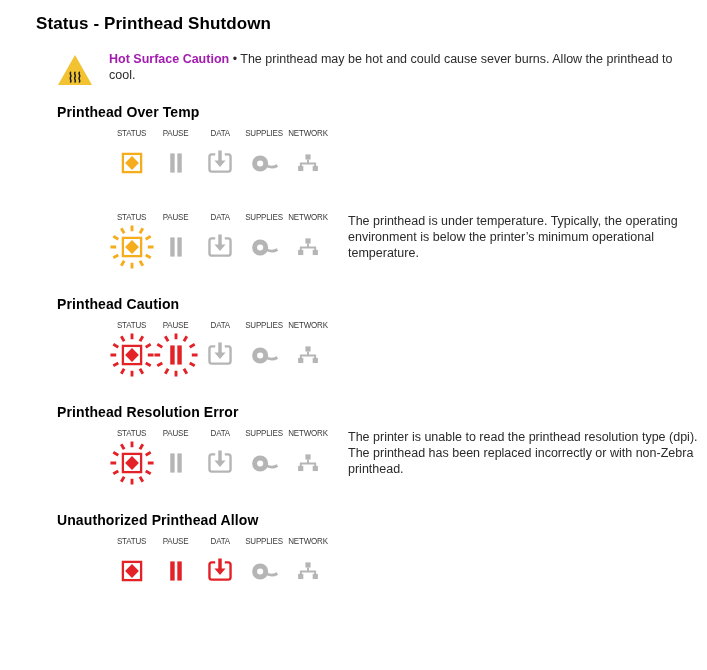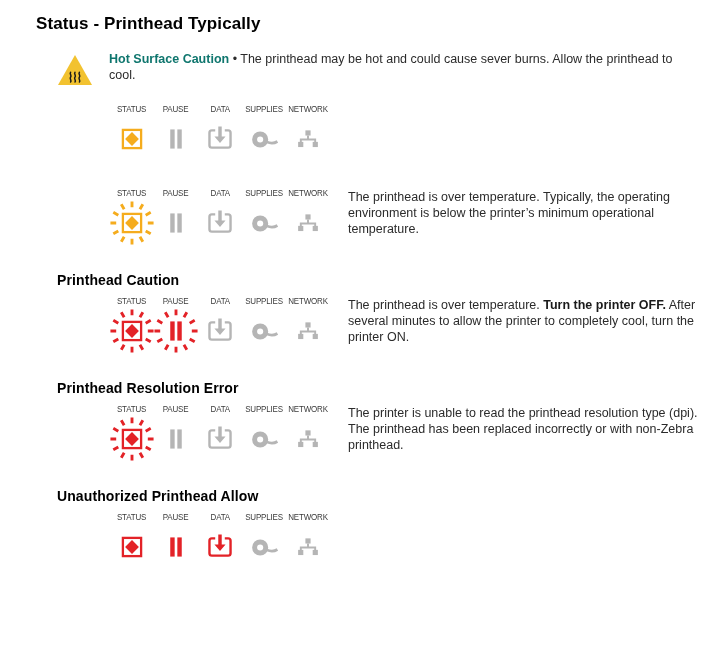--- a/index.html
+++ b/index.html
@@ -17,21 +17,21 @@
   
   .caution {
     display: flex; align-items: flex-start;
     margin: 0 0 14px 21px;
   }
   .caution-icon { flex: 0 0 36px; margin-top: 3px; }
   .caution-text {
     margin-left: 16px; width: 566px;
     font-size: 12.5px; line-height: 16px; color: #2b2b2b;
   }
-  .caution-text b { color: #0f766e; }
+  .caution-text b { color: #a21caf; }
   
   .sections { margin-left: 21px; }
   .status-section { margin-bottom: 26px; }
   .sec-title {
     font-size: 14px; font-weight: bold; color: #000;
     margin-bottom: 8px; letter-spacing: 0.1px;
   }
   .sec-body { display: flex; align-items: flex-start; }
   .indicators {
     display: flex; margin-left: 53px; flex: 0 0 auto; align-items: flex-end;
@@ -53,38 +53,39 @@
   .sec-desc {
     margin-left: 18px; width: 355px;
     font-size: 12.5px; line-height: 16px; color: #2b2b2b;
     padding-top: 1px;
   }
   .sec-desc b { color: #1a1a1a; }
 </style>
 </head>
 <body>
 
-<h1 class="page-title">Status - Printhead Typically</h1>
+<h1 class="page-title">Status - Printhead Shutdown</h1>
 
 <div class="caution">
   <span class="caution-icon">
     <svg viewBox="0 0 36 32" width="36" height="32">
       <polygon points="18,1 35,31 1,31" fill="#F2C230"></polygon>
       <g fill="none" stroke="#1a1a1a" stroke-width="1.5" stroke-linecap="round">
         <path d="M13.6 28c1.6-1.6-1.6-3.3 0-4.9 1.6-1.6-1.6-3.3 0-4.9"></path>
         <path d="M18 28c1.6-1.6-1.6-3.3 0-4.9 1.6-1.6-1.6-3.3 0-4.9"></path>
         <path d="M22.4 28c1.6-1.6-1.6-3.3 0-4.9 1.6-1.6-1.6-3.3 0-4.9"></path>
       </g>
     </svg>
   </span>
   <p class="caution-text"><b>Hot Surface Caution</b> <span>•</span> <span>The printhead may be hot and could cause sever burns. Allow the printhead to cool.</span></p>
 </div>
 
 <div class="sections" id="sections">
   <section class="status-section">
+    <h2 class="sec-title">Printhead Over Temp</h2>
     <div class="sec-body">
       <div class="indicators">
 
         <div class="ind-col">
           <span class="ind-label">STATUS</span>
           <span class="ind-icon" data-state="amber">
             <svg viewBox="0 0 48 48">
               <g class="rays">
                   <path d="M40.5 24H46.5M38.3 15.8L43.5 12.8M32.3 9.7L35.3 4.5M24 7.5V1.5M15.8 9.7L12.8 4.5M9.7 15.8L4.5 12.8M7.5 24H1.5M9.7 32.3L4.5 35.3M15.8 38.3L12.8 43.5M24 40.5V46.5M32.3 38.3L35.3 43.5M38.3 32.3L43.5 35.3" stroke="currentColor" stroke-width="3" fill="none"></path>
                 </g>
@@ -217,21 +218,21 @@
                 </g>
               <rect x="21.3" y="15" width="5.4" height="5.4" fill="currentColor"></rect>
               <path d="M24 20.4V24.5M16.5 27.5v-3h15v3" fill="none" stroke="currentColor" stroke-width="2"></path>
               <rect x="13.7" y="27" width="5.4" height="5.4" fill="currentColor"></rect>
               <rect x="28.9" y="27" width="5.4" height="5.4" fill="currentColor"></rect>
             </svg>
           </span>
         </div>
 
       </div>
-      <p class="sec-desc"><span>The printhead is over temperature. Typically, the operating environment is below the printer’s minimum operational temperature.</span></p>
+      <p class="sec-desc"><span>The printhead is under temperature. Typically, the operating environment is below the printer’s minimum operational temperature.</span></p>
     </div>
   </section>
 
   <section class="status-section">
     <h2 class="sec-title">Printhead Caution</h2>
     <div class="sec-body">
       <div class="indicators">
 
         <div class="ind-col">
           <span class="ind-label">STATUS</span>
@@ -294,21 +295,20 @@
                 </g>
               <rect x="21.3" y="15" width="5.4" height="5.4" fill="currentColor"></rect>
               <path d="M24 20.4V24.5M16.5 27.5v-3h15v3" fill="none" stroke="currentColor" stroke-width="2"></path>
               <rect x="13.7" y="27" width="5.4" height="5.4" fill="currentColor"></rect>
               <rect x="28.9" y="27" width="5.4" height="5.4" fill="currentColor"></rect>
             </svg>
           </span>
         </div>
 
       </div>
-      <p class="sec-desc"><span>The printhead is over temperature. </span><b>Turn the printer OFF.</b><span> After several minutes to allow the printer to completely cool, turn the printer ON.</span></p>
     </div>
   </section>
 
   <section class="status-section">
     <h2 class="sec-title">Printhead Resolution Error</h2>
     <div class="sec-body">
       <div class="indicators">
 
         <div class="ind-col">
           <span class="ind-label">STATUS</span>

